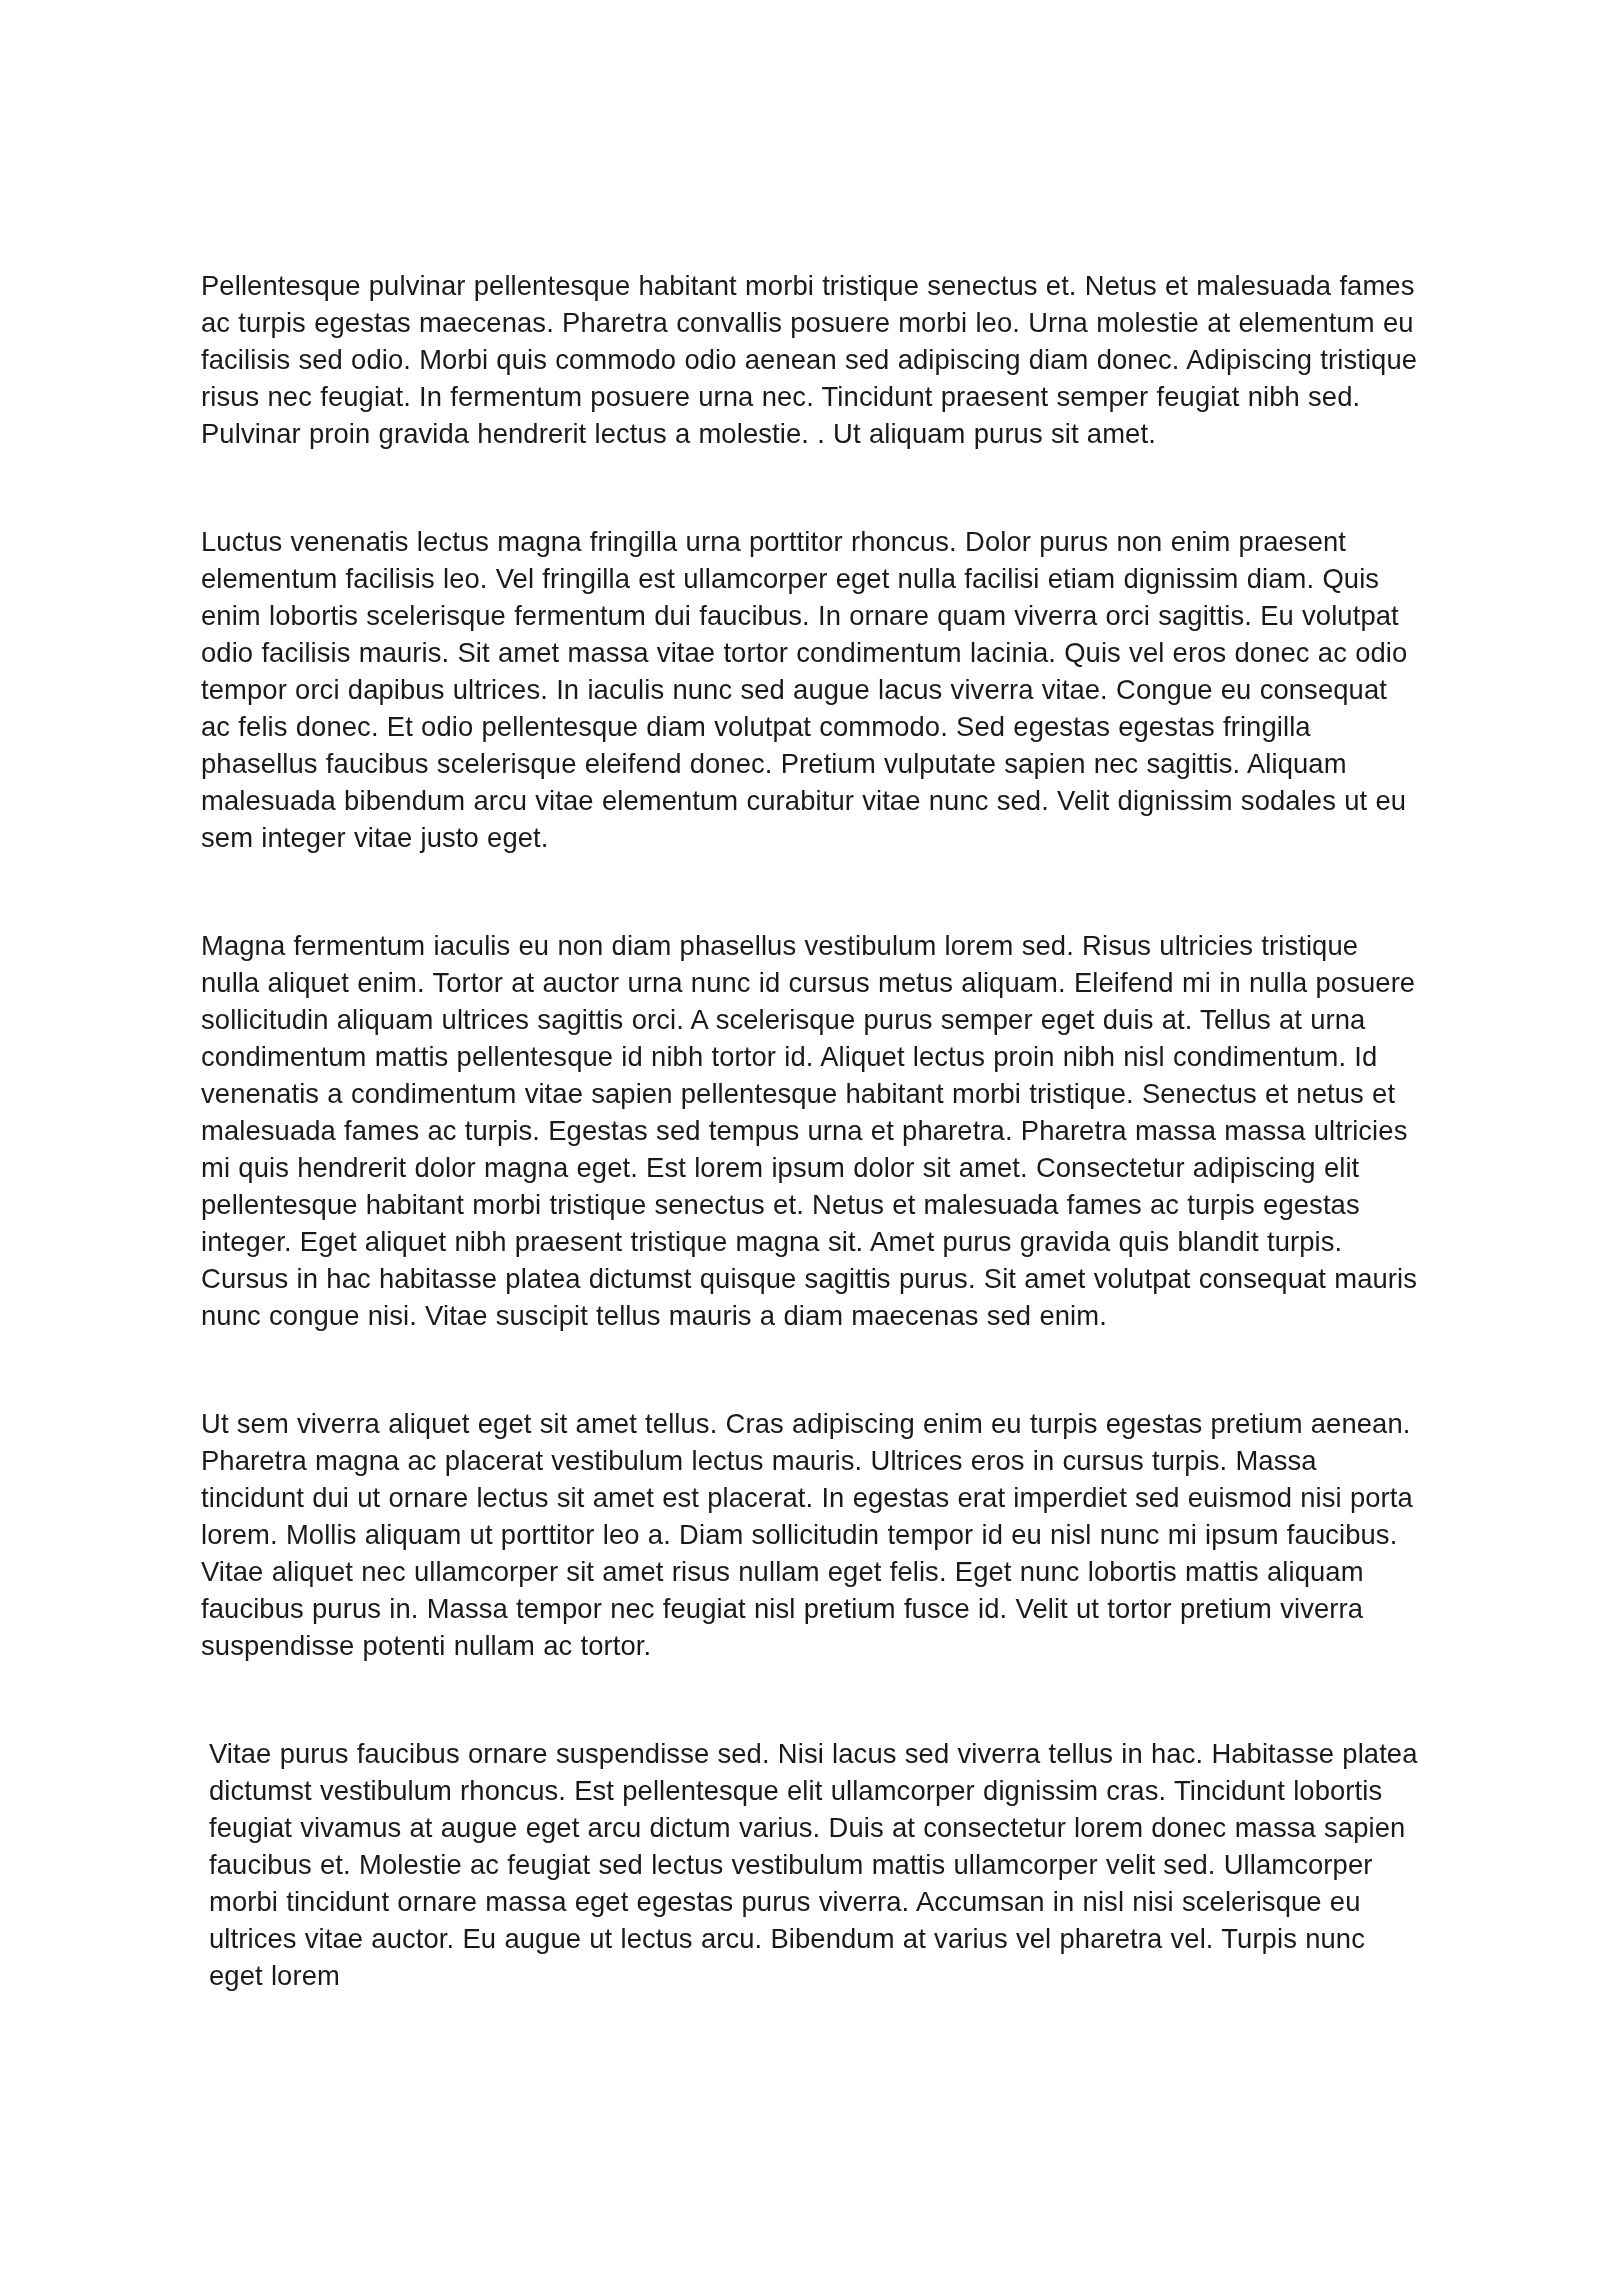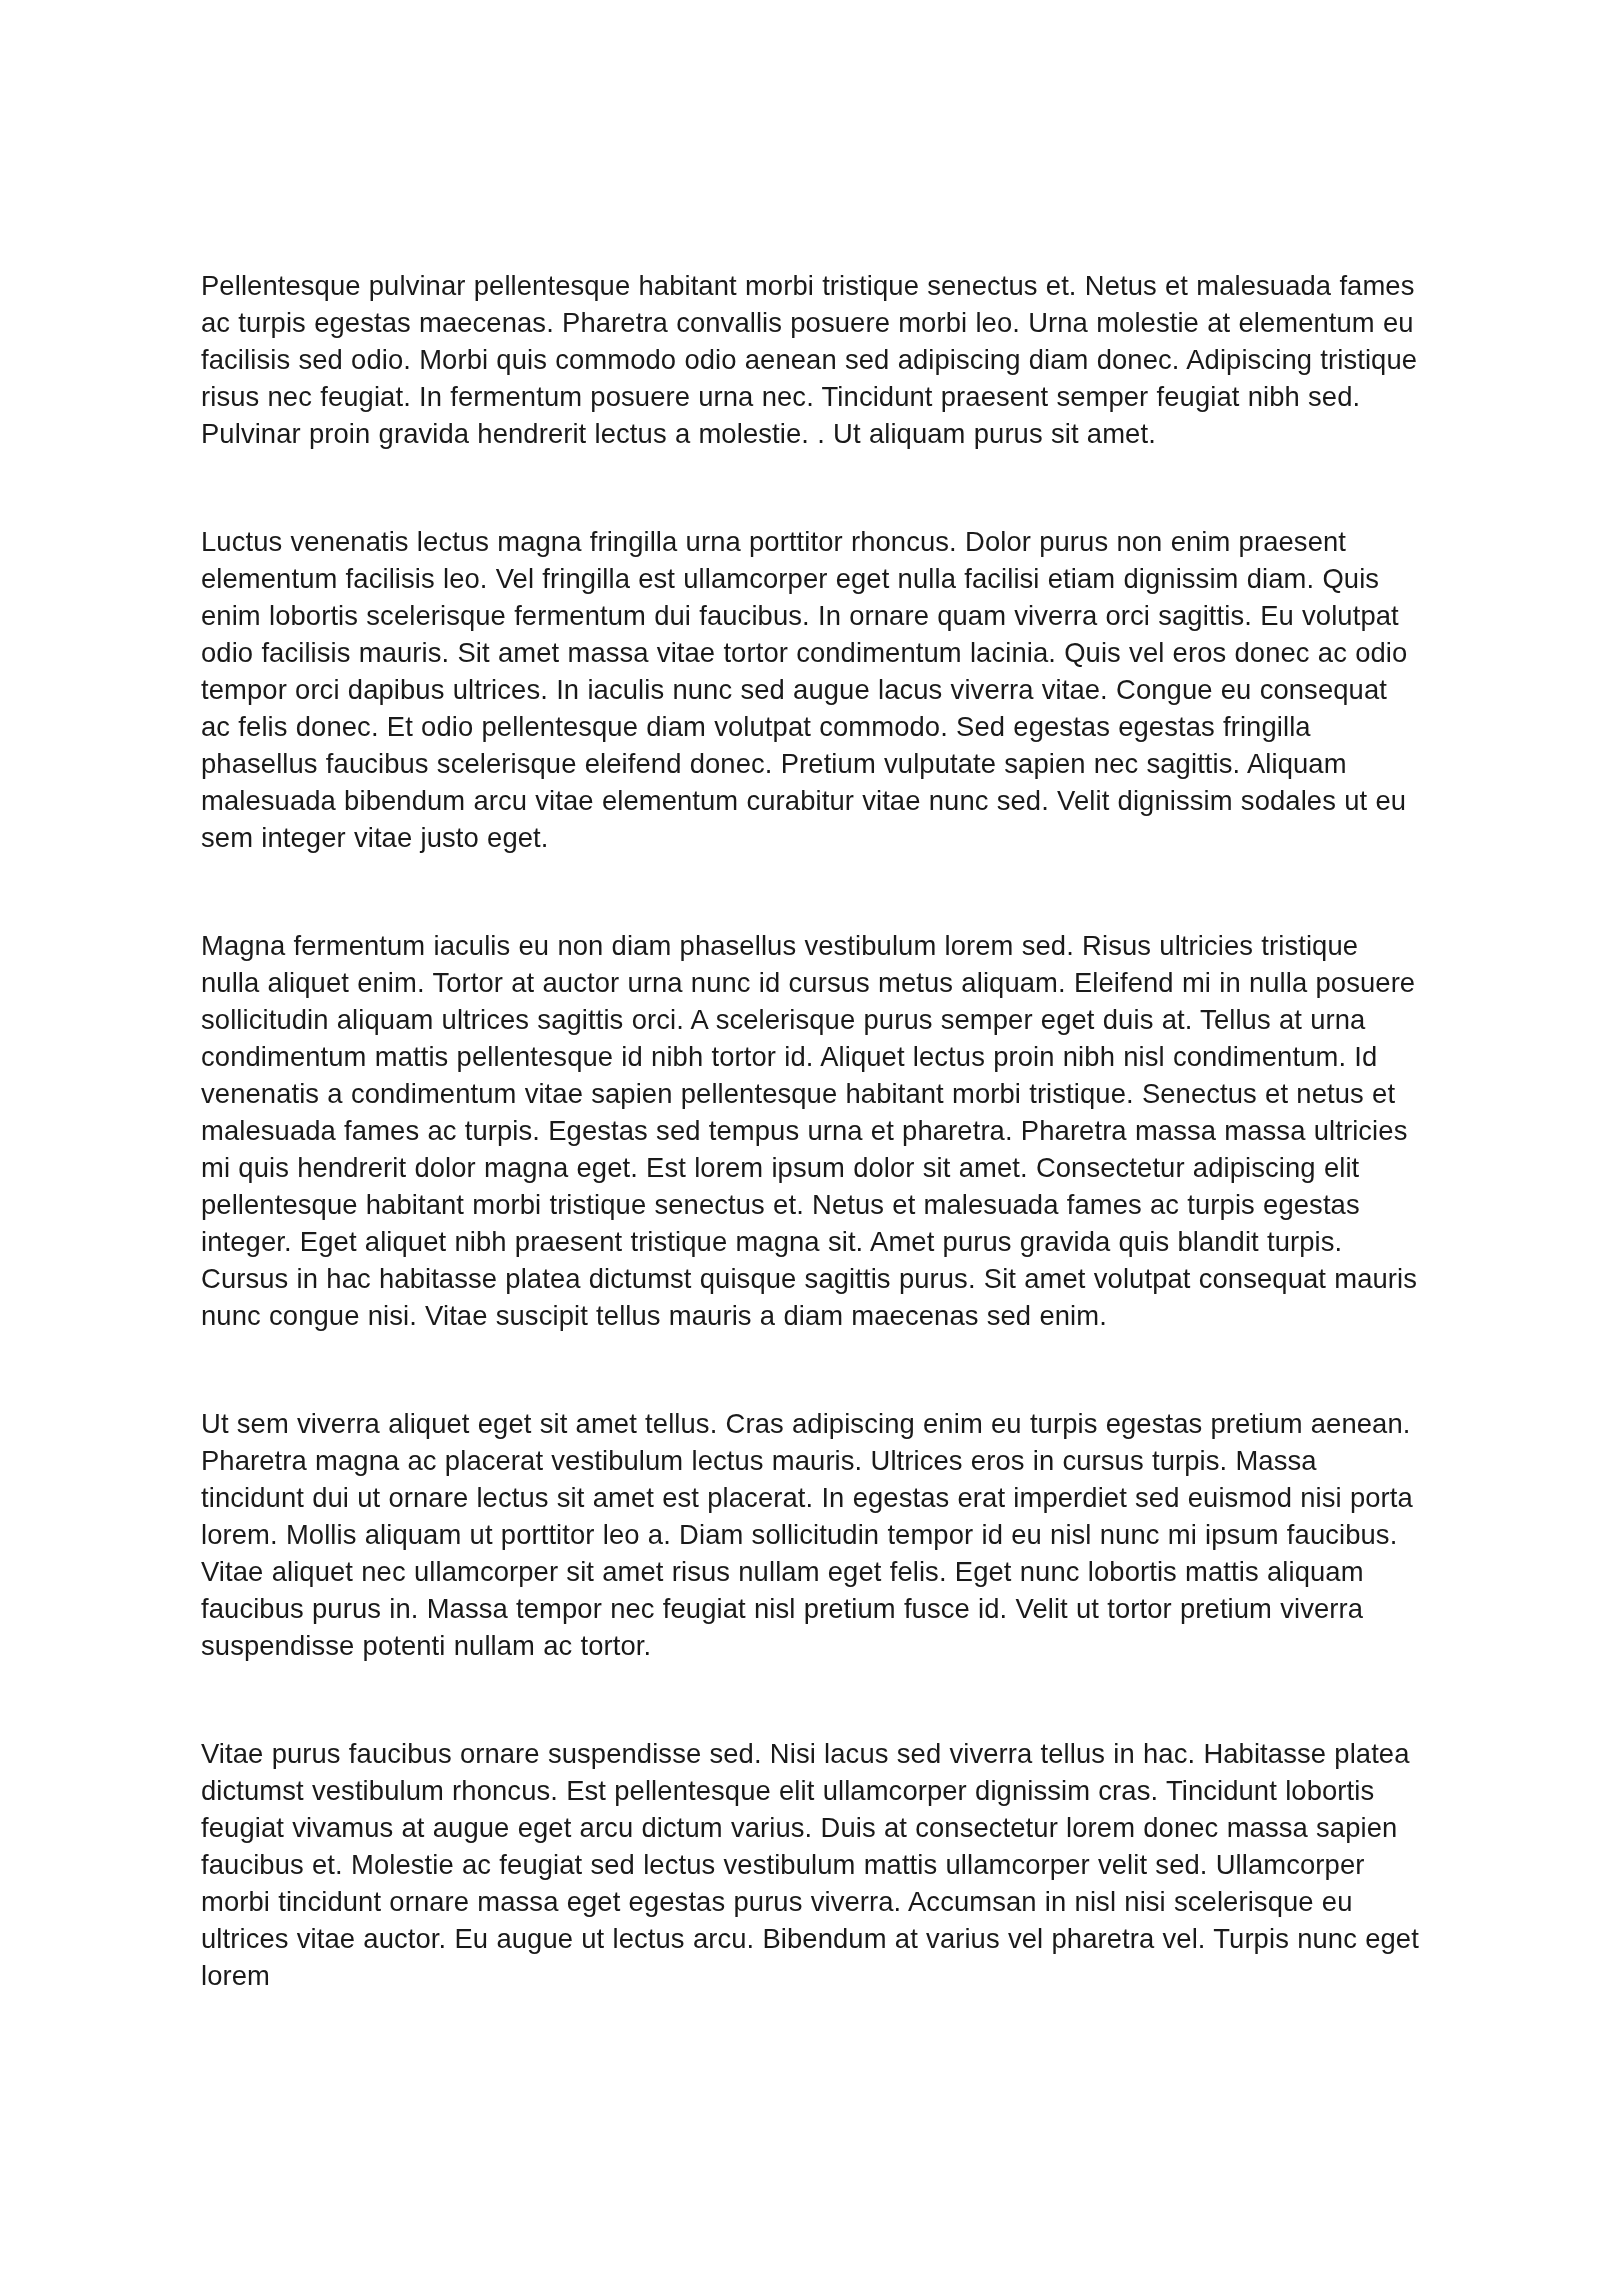--- a/index.html
+++ b/index.html
@@ -22,20 +22,21 @@
       text-align: left;
     }
     .para {
       margin: 0 0 71px 0;
       font-weight: 400;
       letter-spacing: 0.1px;
       word-spacing: 0.5px;
     }
     .para:last-child {
       margin-bottom: 0;
+      margin-left: 8px;
     }
   </style>
 </head>
 <body>
 
 <div class="page">
   <p class="para">Pellentesque pulvinar pellentesque habitant morbi tristique senectus et. Netus et malesuada fames ac turpis egestas maecenas. Pharetra convallis posuere morbi leo. Urna molestie at elementum eu facilisis sed odio. Morbi quis commodo odio aenean sed adipiscing diam donec. Adipiscing tristique risus nec feugiat. In fermentum posuere urna nec. Tincidunt praesent semper feugiat nibh sed. Pulvinar proin gravida hendrerit lectus a molestie. . Ut aliquam purus sit amet.</p>
   <p class="para">Luctus venenatis lectus magna fringilla urna porttitor rhoncus. Dolor purus non enim praesent elementum facilisis leo. Vel fringilla est ullamcorper eget nulla facilisi etiam dignissim diam. Quis enim lobortis scelerisque fermentum dui faucibus. In ornare quam viverra orci sagittis. Eu volutpat odio facilisis mauris. Sit amet massa vitae tortor condimentum lacinia. Quis vel eros donec ac odio tempor orci dapibus ultrices. In iaculis nunc sed augue lacus viverra vitae. Congue eu consequat ac felis donec. Et odio pellentesque diam volutpat commodo. Sed egestas egestas fringilla phasellus faucibus scelerisque eleifend donec. Pretium vulputate sapien nec sagittis. Aliquam malesuada bibendum arcu vitae elementum curabitur vitae nunc sed. Velit dignissim sodales ut eu sem integer vitae justo eget.</p>
   <p class="para">Magna fermentum iaculis eu non diam phasellus vestibulum lorem sed. Risus ultricies tristique nulla aliquet enim. Tortor at auctor urna nunc id cursus metus aliquam. Eleifend mi in nulla posuere sollicitudin aliquam ultrices sagittis orci. A scelerisque purus semper eget duis at. Tellus at urna condimentum mattis pellentesque id nibh tortor id. Aliquet lectus proin nibh nisl condimentum. Id venenatis a condimentum vitae sapien pellentesque habitant morbi tristique. Senectus et netus et malesuada fames ac turpis. Egestas sed tempus urna et pharetra. Pharetra massa massa ultricies mi quis hendrerit dolor magna eget. Est lorem ipsum dolor sit amet. Consectetur adipiscing elit pellentesque habitant morbi tristique senectus et. Netus et malesuada fames ac turpis egestas integer. Eget aliquet nibh praesent tristique magna sit. Amet purus gravida quis blandit turpis. Cursus in hac habitasse platea dictumst quisque sagittis purus. Sit amet volutpat consequat mauris nunc congue nisi. Vitae suscipit tellus mauris a diam maecenas sed enim.</p>
   <p class="para">Ut sem viverra aliquet eget sit amet tellus. Cras adipiscing enim eu turpis egestas pretium aenean. Pharetra magna ac placerat vestibulum lectus mauris. Ultrices eros in cursus turpis. Massa tincidunt dui ut ornare lectus sit amet est placerat. In egestas erat imperdiet sed euismod nisi porta lorem. Mollis aliquam ut porttitor leo a. Diam sollicitudin tempor id eu nisl nunc mi ipsum faucibus. Vitae aliquet nec ullamcorper sit amet risus nullam eget felis. Eget nunc lobortis mattis aliquam faucibus purus in. Massa tempor nec feugiat nisl pretium fusce id. Velit ut tortor pretium viverra suspendisse potenti nullam ac tortor.</p>

